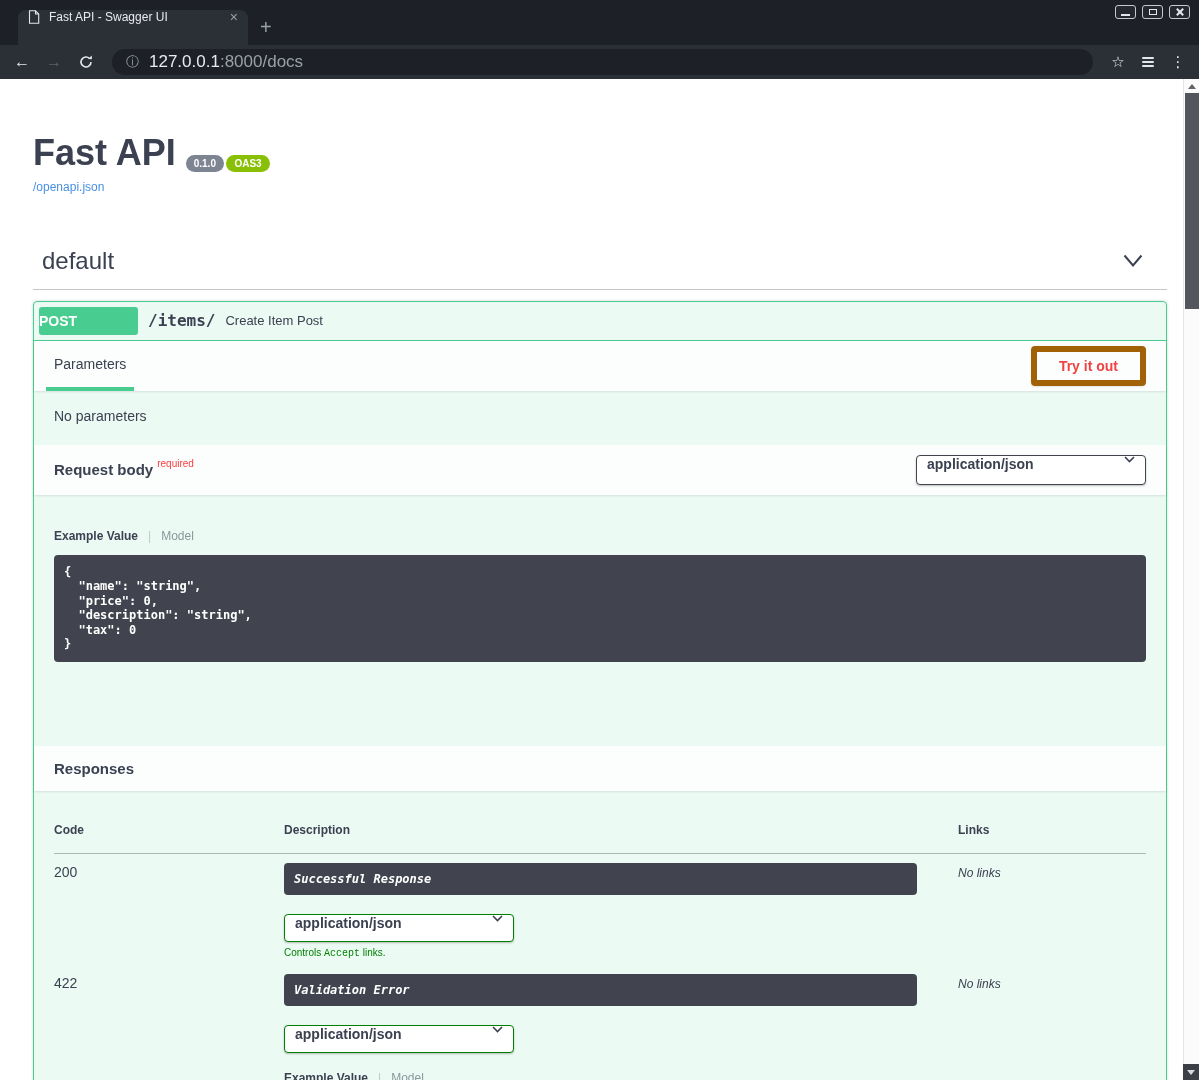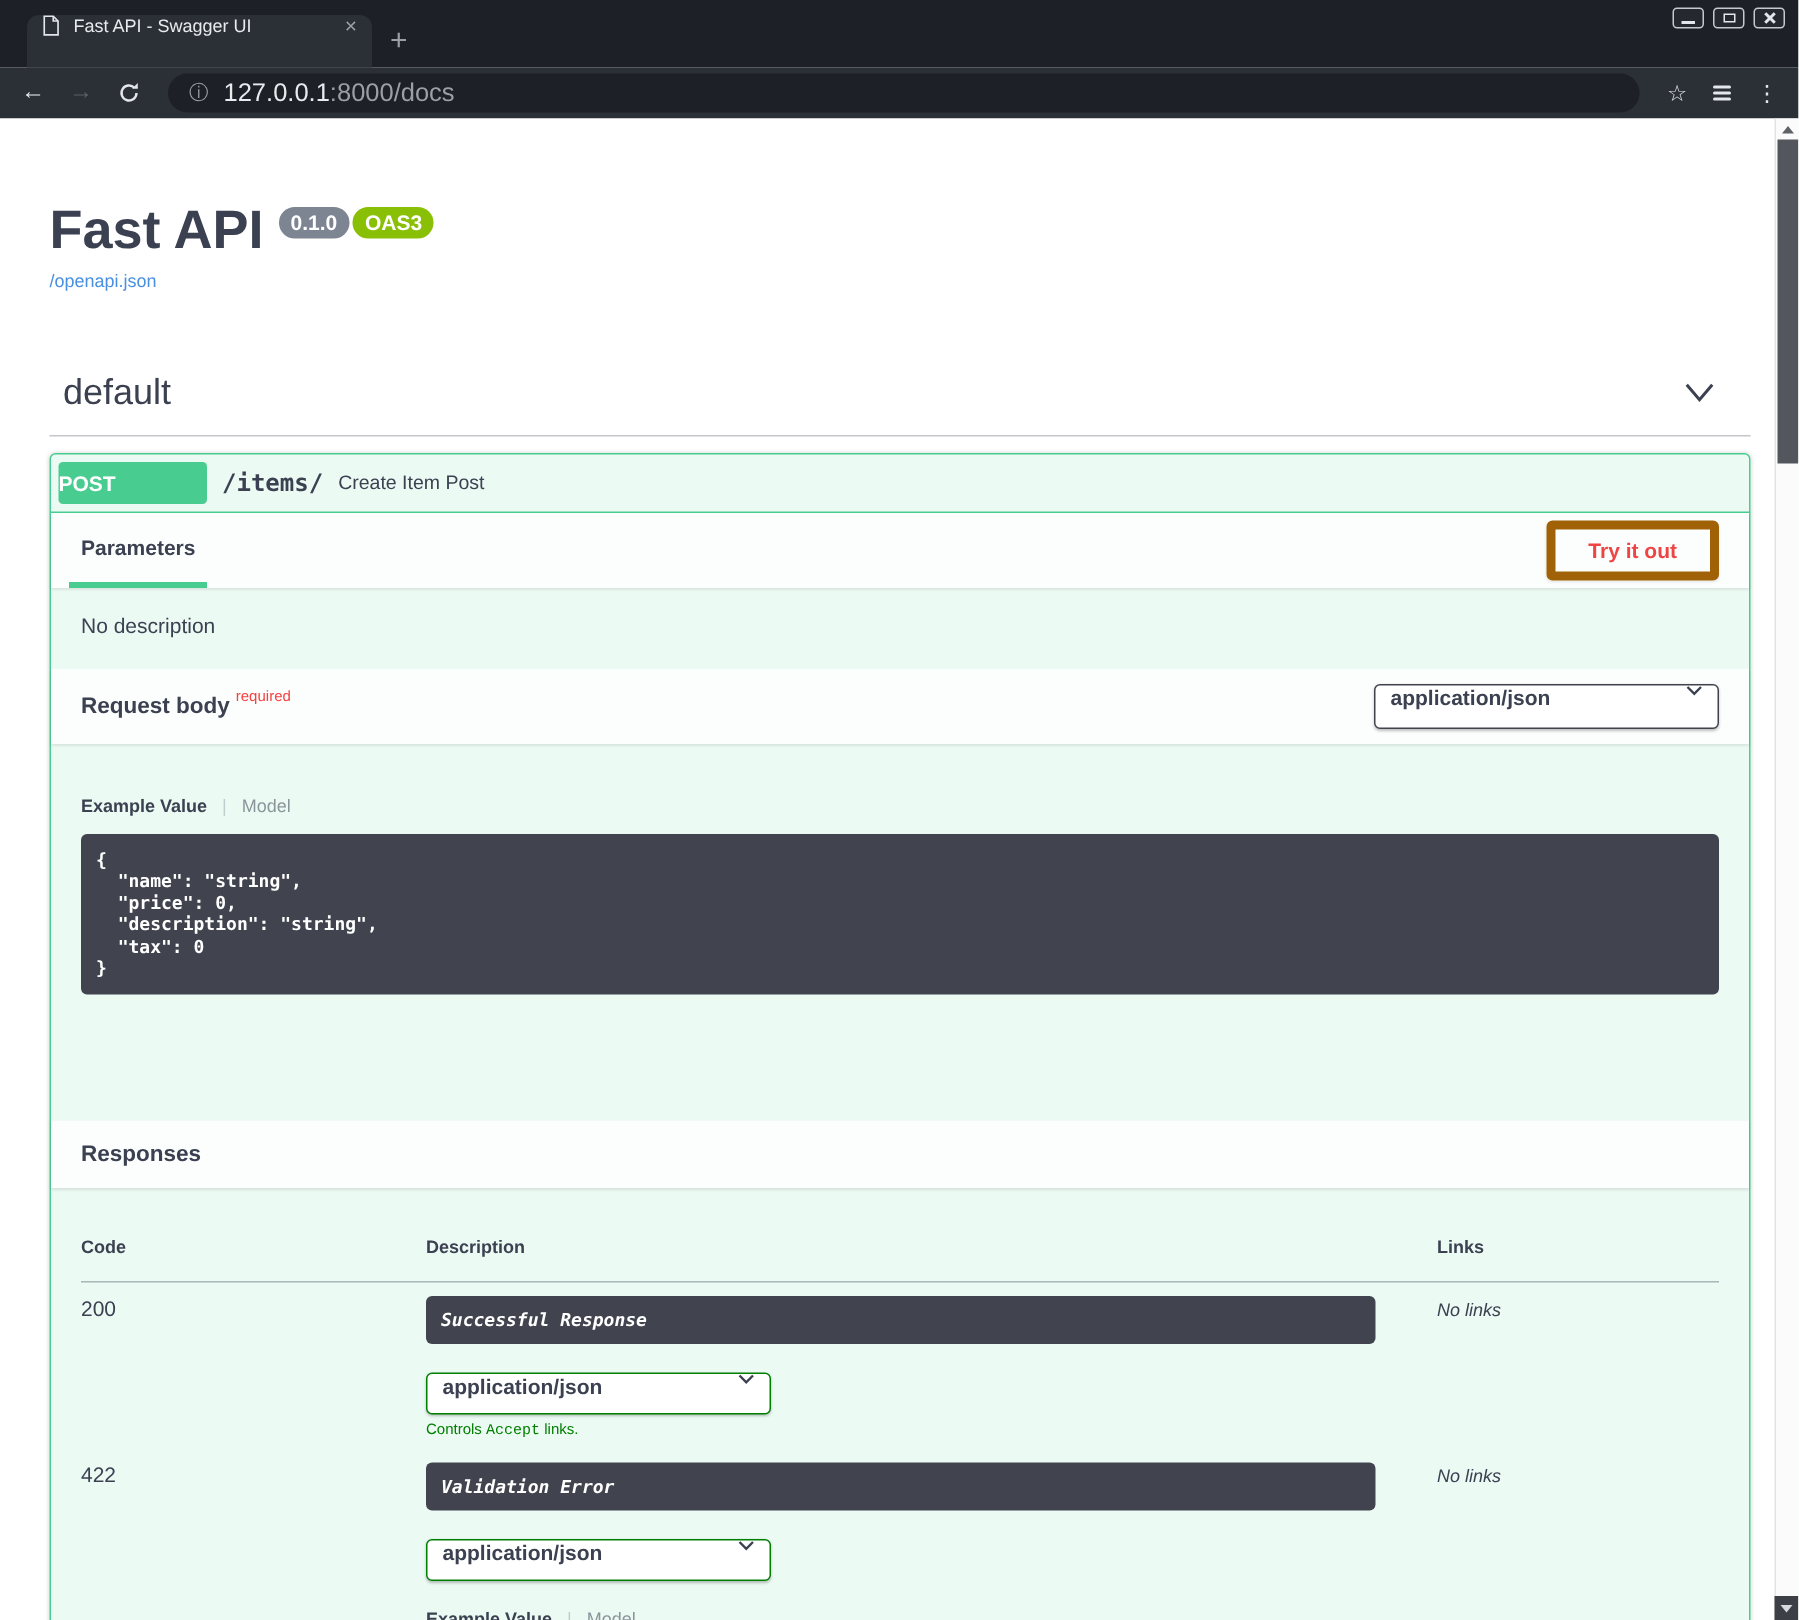--- a/index.html
+++ b/index.html
@@ -46,21 +46,21 @@
   .sb-thumb { position:absolute; top:14px; left:1px; width:14px; height:216px; background:#53565c; cursor:grab; }
   .sb-down { position:absolute; bottom:0; left:-1px; width:16px; height:16px; background:#3c4046; display:flex; align-items:center; justify-content:center; cursor:pointer; }
   .tri-down { width:0; height:0; border-left:4px solid transparent; border-right:4px solid transparent; border-top:5px solid #d8dadd; }
 
   .content { margin-right:16px; padding:0 16px 0 33px; }
 
   
   .api-info { padding-top:54px; }
   .api-title { display:flex; align-items:flex-start; gap:10px; }
   .api-title .t { font-size:36px; line-height:1.1; font-weight:700; color:#3b4151; }
-  .badge { color:#fff; font-size:14px; font-weight:600; padding:3px 8px; border-radius:57px; margin-top:5px; display:inline-block; line-height:1.1; }
+  .badge { color:#fff; font-size:10px; font-weight:600; padding:3px 8px; border-radius:57px; margin-top:22px; display:inline-block; line-height:1.1; }
   .badge.ver { background:#7d8492; margin-right:-2px; }
   .badge.oas { background:#89bf04; }
   .spec-link { display:inline-block; margin-top:7px; font-size:12px; color:#4990e2; text-decoration:none; cursor:pointer; }
 
   
   .tag-header { margin-top:52px; display:flex; align-items:center; justify-content:space-between;
                 padding:0 24px 14px 9px; border-bottom:1px solid rgba(59,65,81,.3); cursor:pointer; }
   .tag-name { font-size:24px; color:#3b4151; font-weight:500; }
   .tag-arrow { display:flex; align-items:center; }
 
@@ -70,21 +70,21 @@
   .op-summary { display:flex; align-items:center; padding:5px; border-bottom:1px solid #49cc90; cursor:pointer; }
   .method { background:#49cc90; color:#fff; font-size:14px; font-weight:700; border-radius:3px;
             min-width:99px; text-align:left; padding:6px 0; }
   .op-path { font-family:"DejaVu Sans Mono","Liberation Mono",monospace; font-size:16px; font-weight:600; color:#3b4151; margin:0 10px; }
   .op-desc { font-size:13px; color:#3b4151; }
 
   .sec-header { display:flex; justify-content:space-between; background:rgba(255,255,255,.8);
                 box-shadow:0 1px 2px rgba(0,0,0,.1); }
   .sec-header.params { align-items:stretch; min-height:50px; padding:0 20px 0 12px; }
   .param-tab { display:flex; align-items:center; padding:0 8px; border-bottom:4px solid #49cc90;
-               font-size:14px; font-weight:700; color:#3b4151; cursor:pointer; }
+               font-size:14px; font-weight:400; color:#3b4151; cursor:pointer; }
   .tryout { align-self:center; background:transparent; border:6px solid #a16207; border-radius:4px;
             padding:6px 22px; font-family:inherit; font-size:14px; font-weight:600; color:#ef4444;
             box-shadow:0 1px 2px rgba(0,0,0,.1); cursor:pointer; }
   .no-params { padding:17px 20px 21px; font-size:14px; color:#3b4151; }
 
   .sec-header.rb { align-items:center; min-height:50px; padding:0 20px; }
   .rb-title { font-size:15px; font-weight:700; color:#3b4151; }
   .required { font-size:10px; color:#f93e3e; vertical-align:top; position:relative; top:-3px; margin-left:4px; font-weight:400; }
 
   .select { display:flex; align-items:flex-start; justify-content:space-between; width:230px; height:30px;
@@ -201,21 +201,21 @@
         <span class="method">POST</span>
         <span class="op-path">/items/</span>
         <span class="op-desc">Create Item Post</span>
       </div>
 
       <div class="sec-header params">
         <span class="param-tab">Parameters</span>
         <button class="tryout">Try it out</button>
       </div>
 
-      <div class="no-params">No description</div>
+      <div class="no-params">No parameters</div>
 
       <div class="sec-header rb">
         <span class="rb-title"><span>Request body</span><span class="required">required</span></span>
         <div class="select">
           <span>application/json</span>
           <span style="display:flex;">
             <svg width="11" height="7" viewBox="0 0 11 7">
                 <path d="M1 1l4.5 4.5L10 1" fill="none" stroke="#3b4151" stroke-width="1.6"></path>
               </svg>
           </span>

